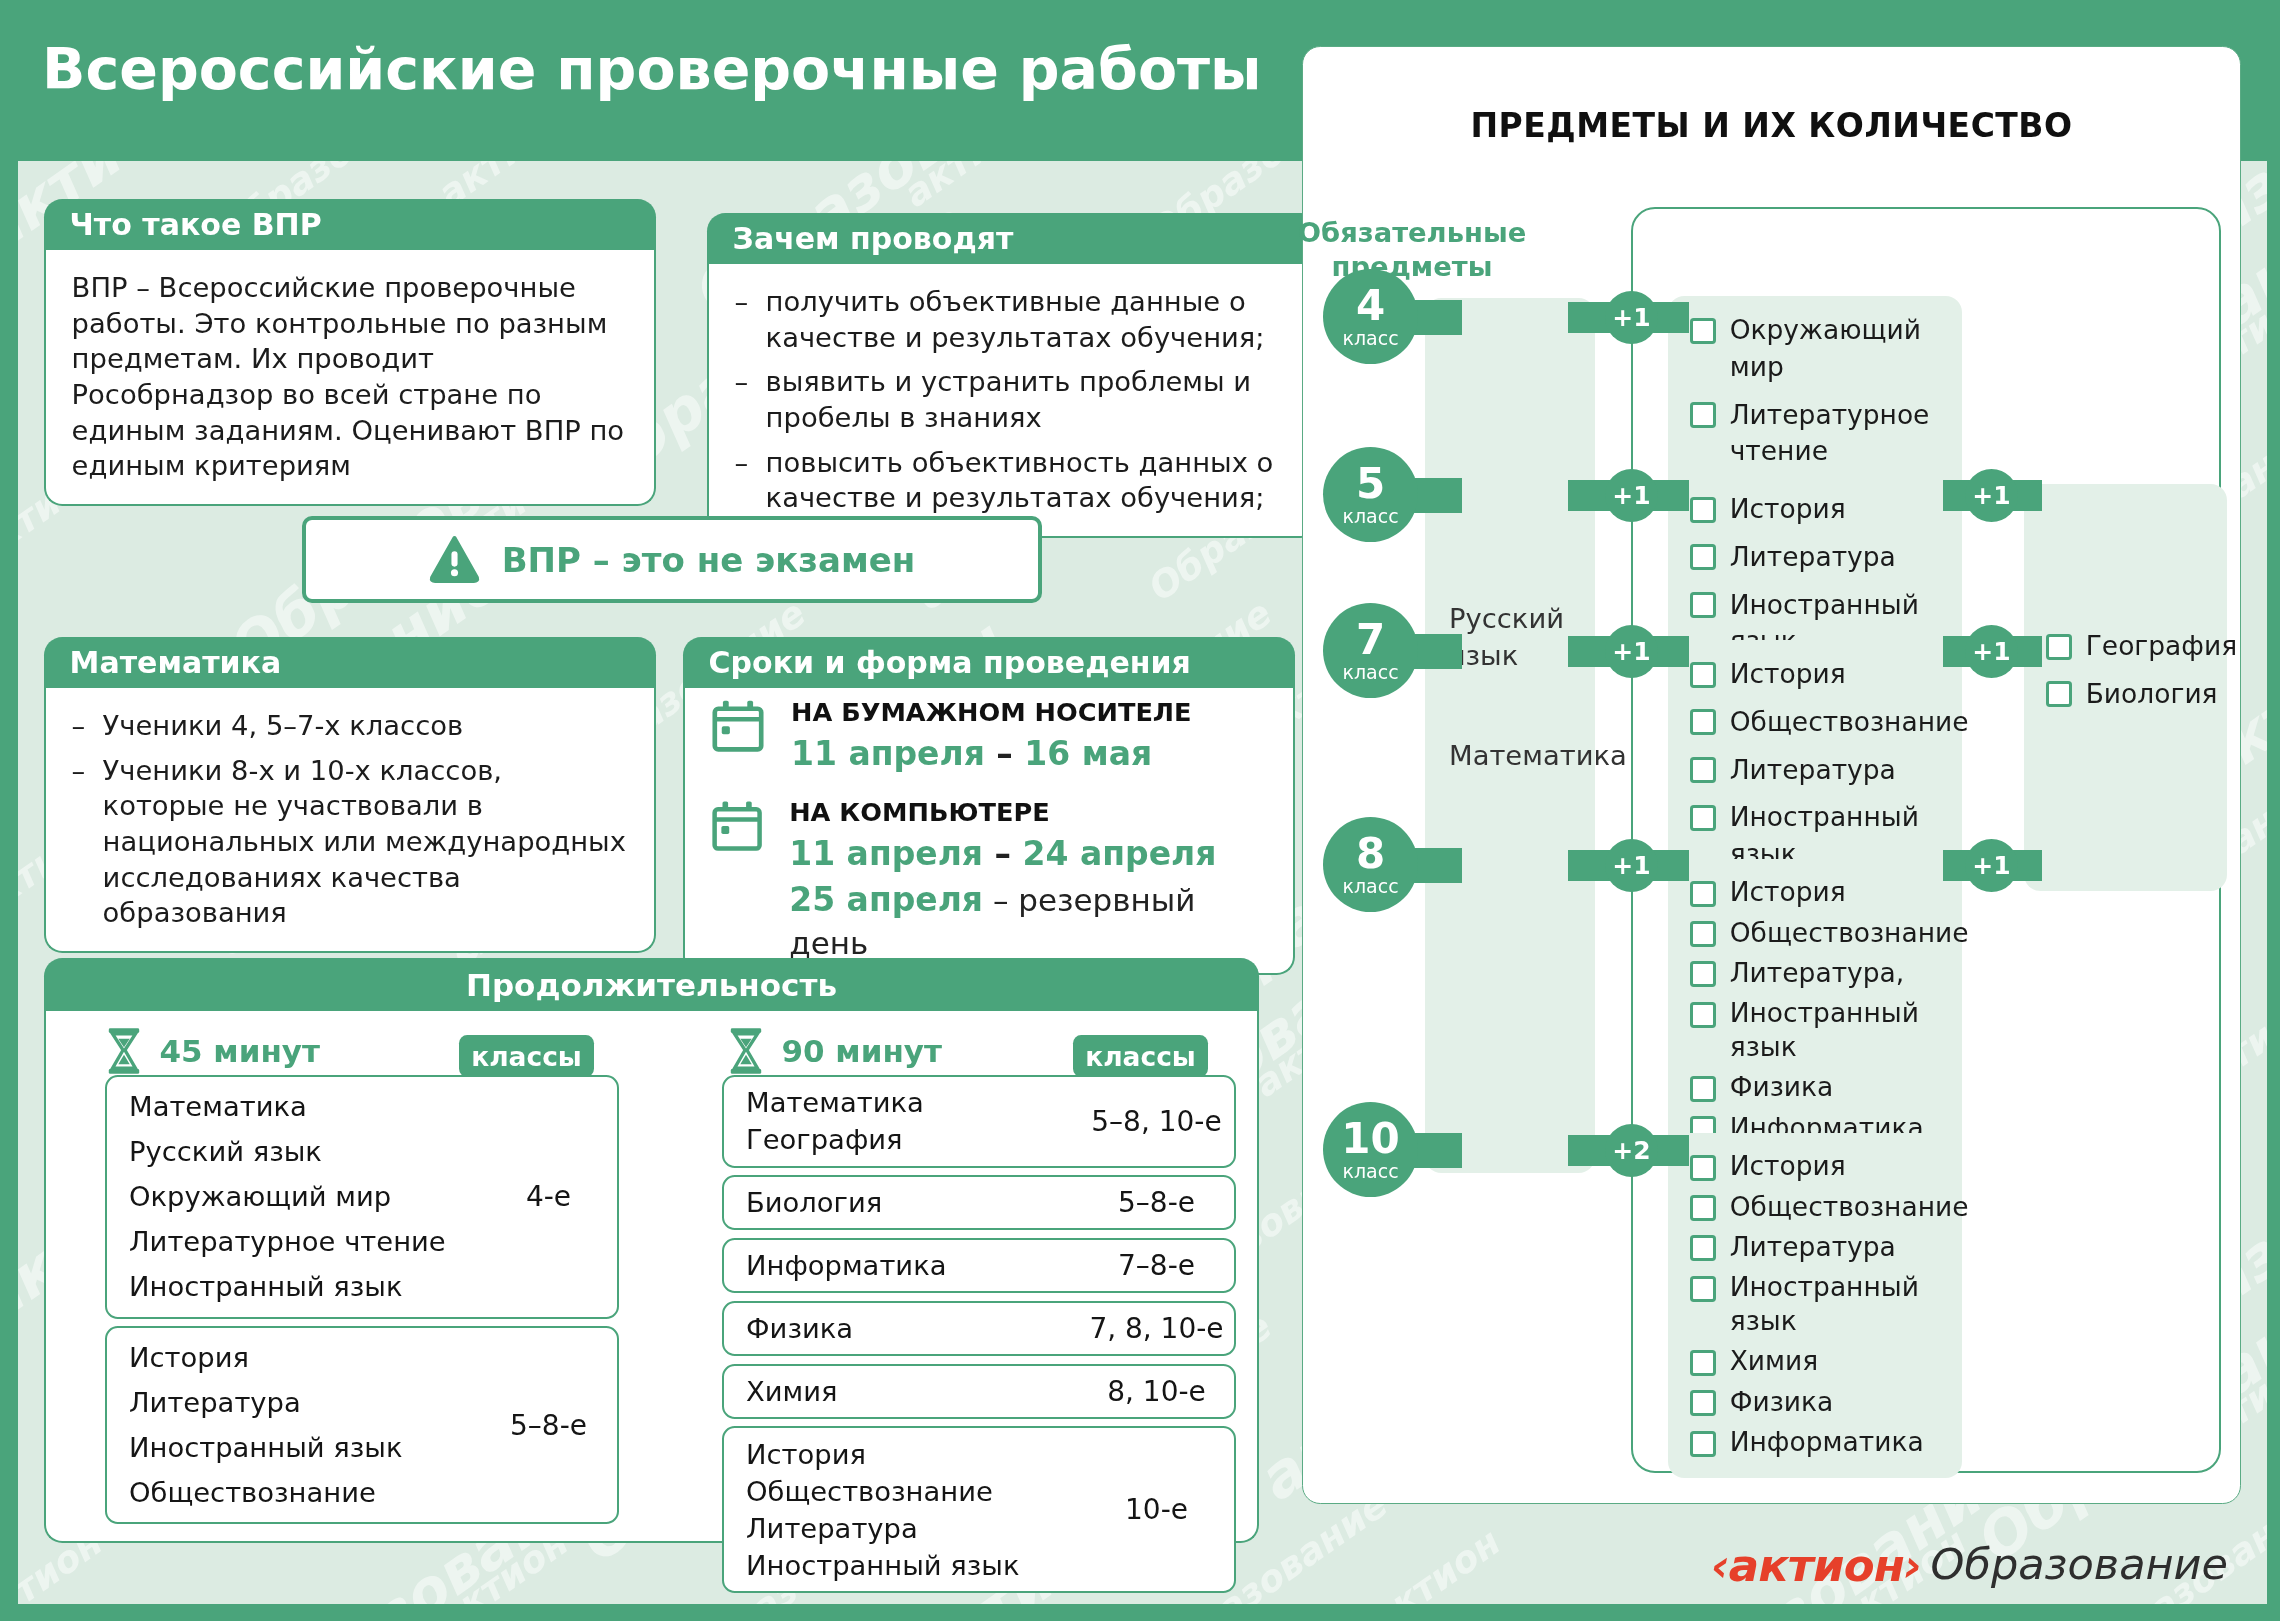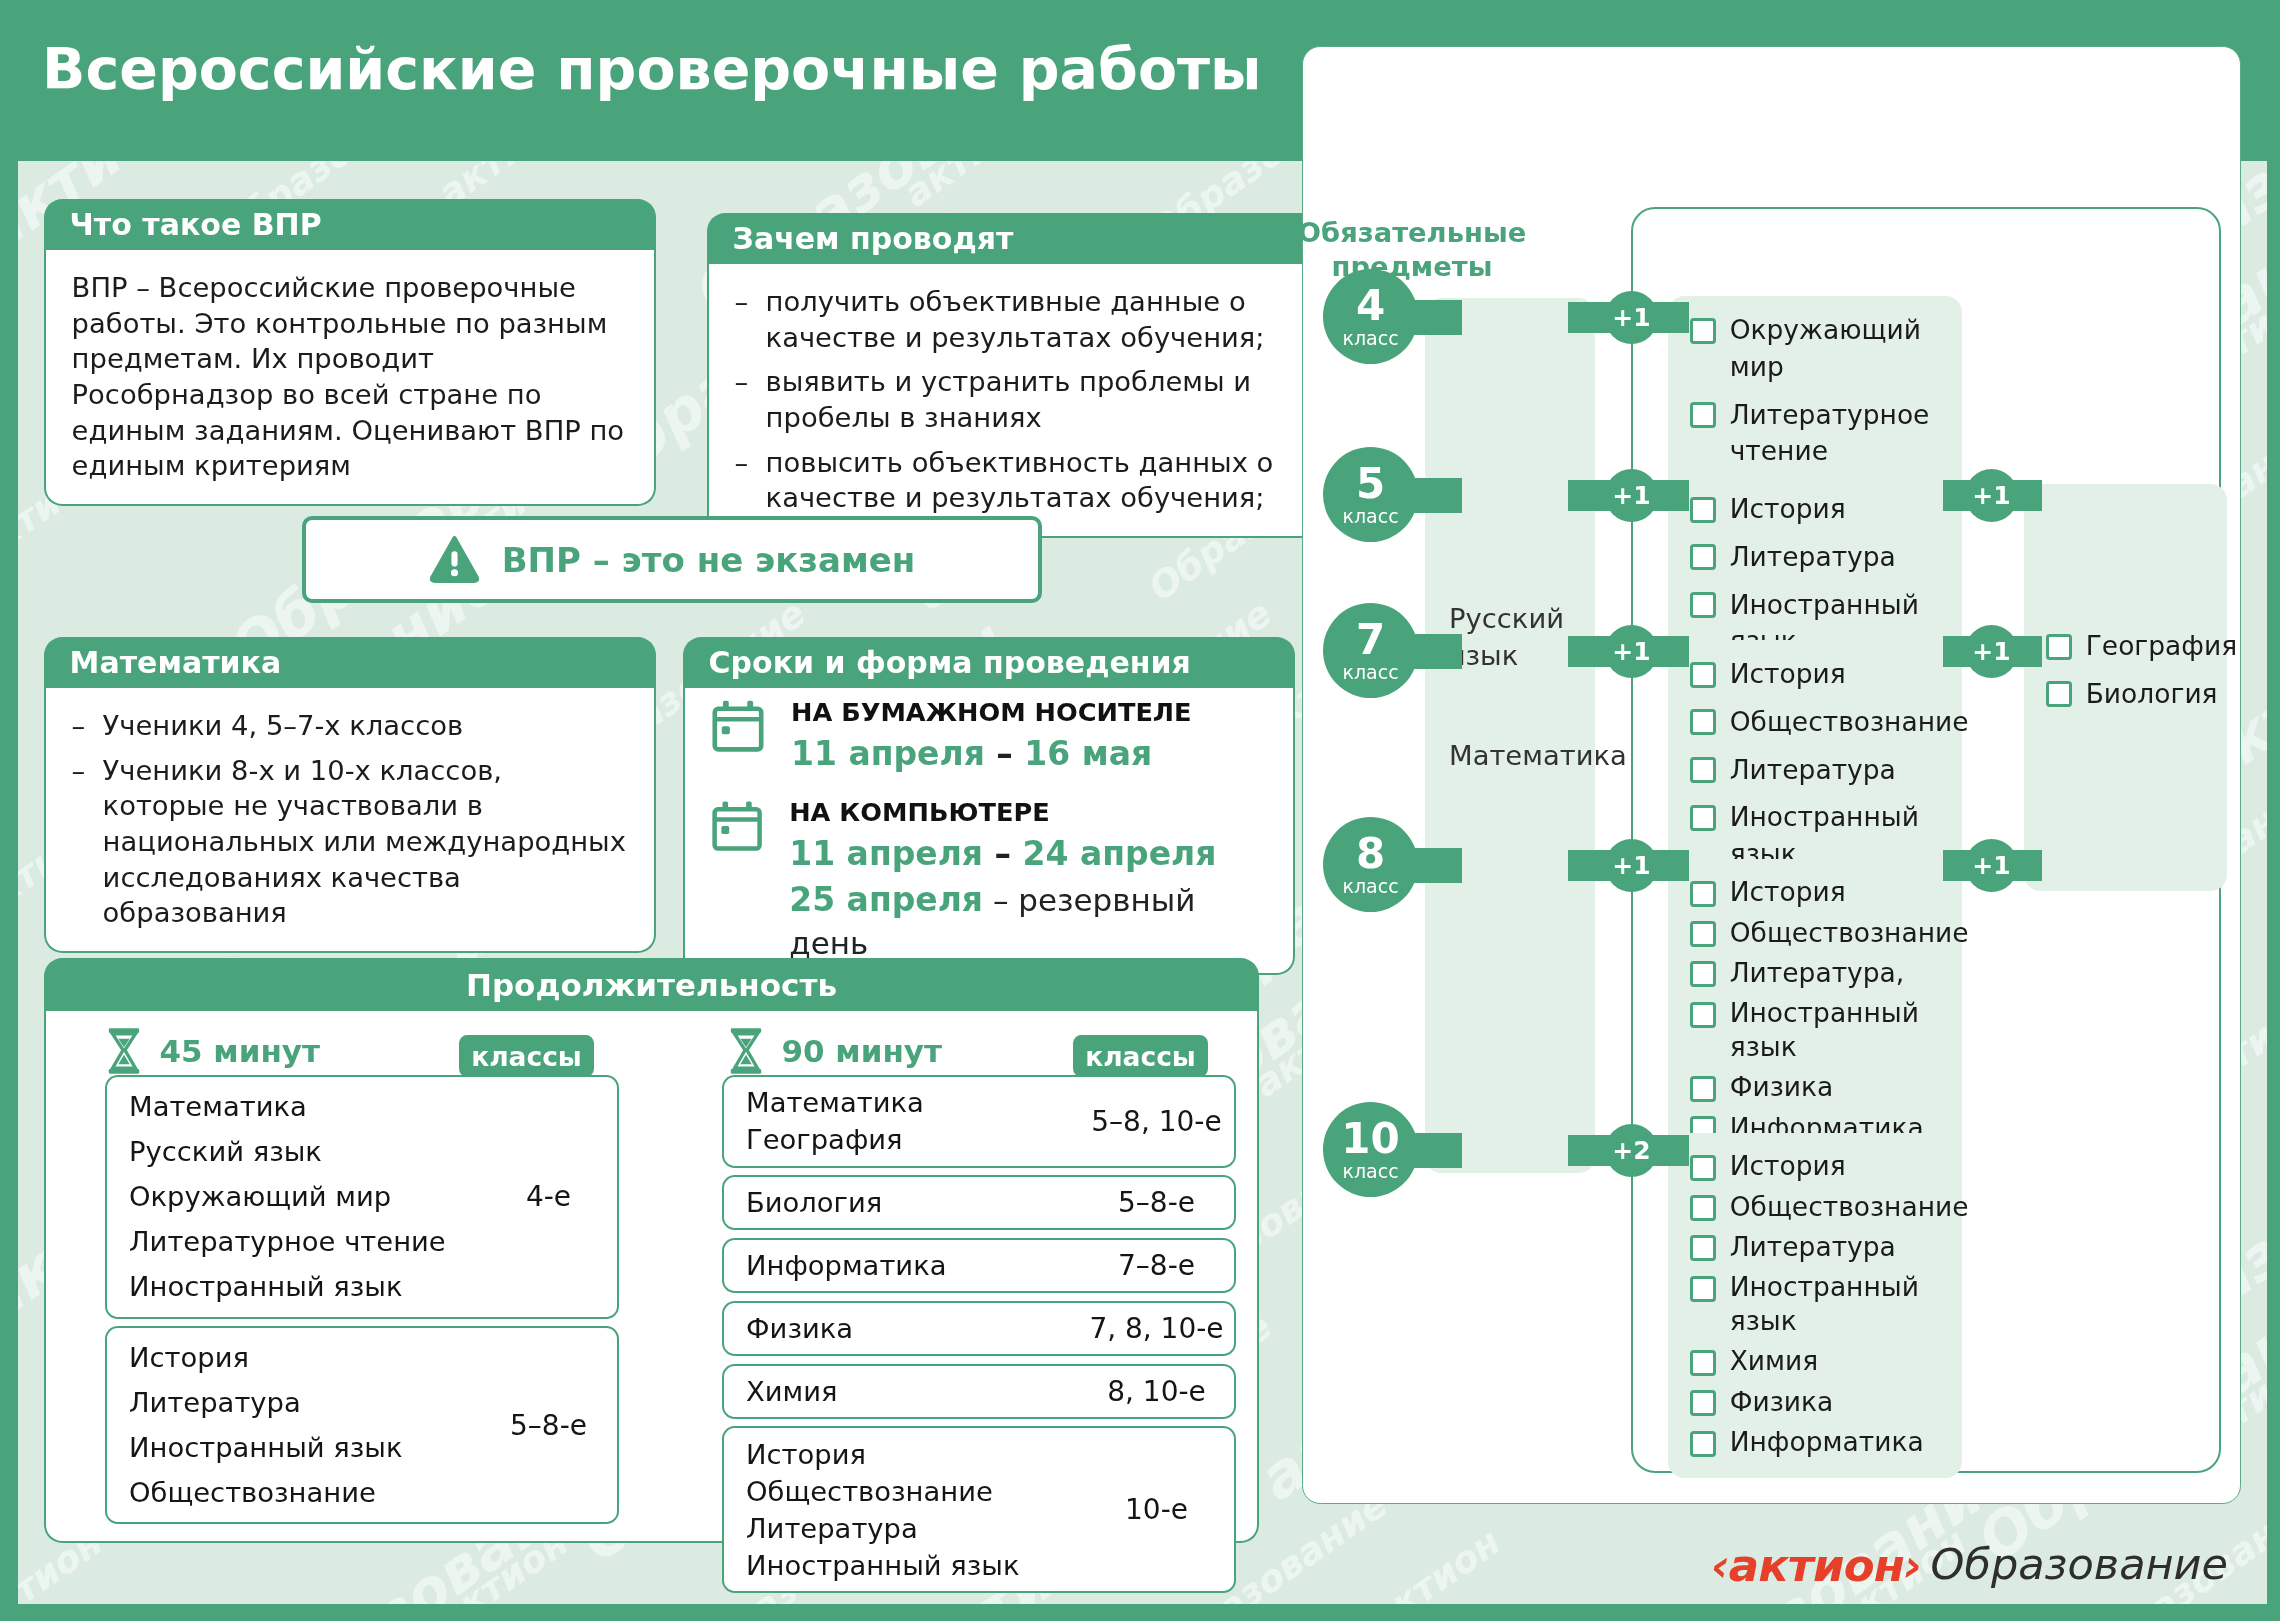--- a/index.html
+++ b/index.html
@@ -356,20 +356,21 @@
               <div class="g-sub">Литература</div>
               <div class="g-sub">Иностранный язык</div>
             </div>
           <div class="g-classes">10-е</div>
         </div>
       </div>
     </div>
   </div>
 
   <div class="white-card"></div>
+  <div class="panel-title">ПРЕДМЕТЫ И ИХ КОЛИЧЕСТВО</div>
   <div class="required-label">Обязательные предметы</div>
   <div class="outline-box"></div>
   <div class="req-column"></div>
   <div class="req-sub req-sub-0">Русский язык</div>
   <div class="req-sub req-sub-1">Математика</div>
 
   <div class="p-row r4">
     <div class="p-conn-circle"></div>
     <div class="p-circle">
       <div class="p-grade">4</div>

